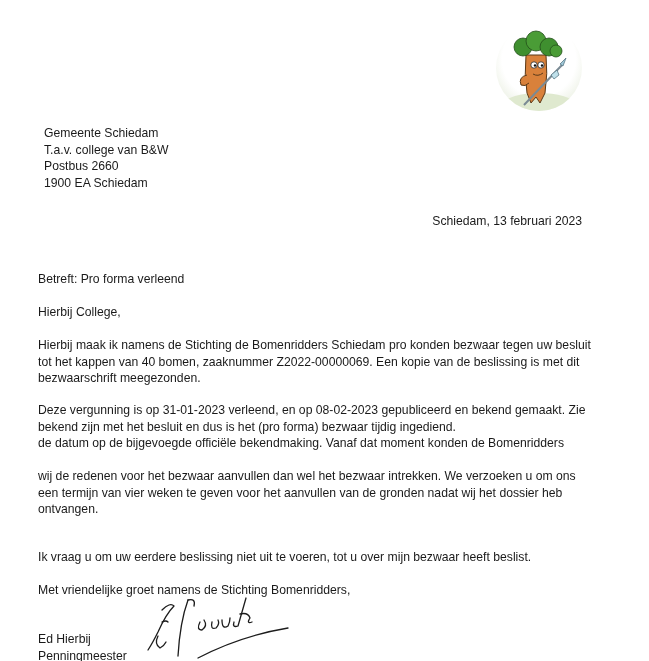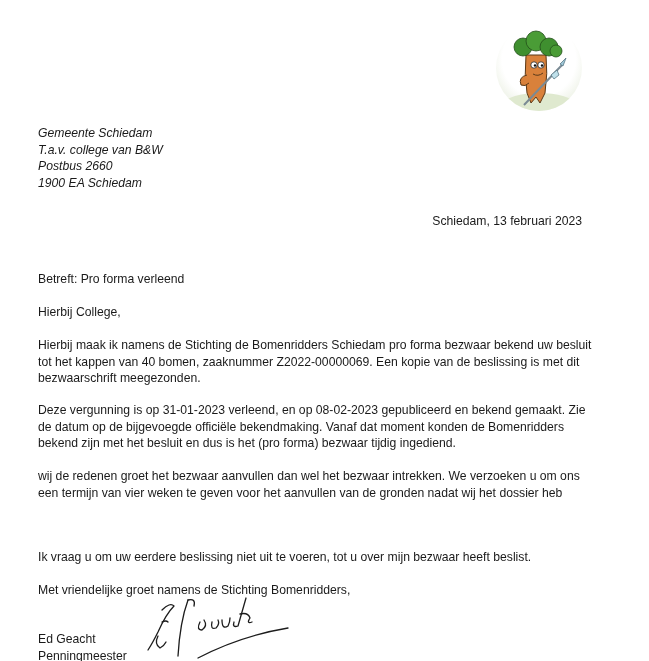--- a/index.html
+++ b/index.html
@@ -23,23 +23,22 @@
       top: 25px;
       width: 86px;
       height: 86px;
       border-radius: 50%;
       overflow: hidden;
       background: radial-gradient(circle at 50% 40%, #ffffff 55%, #f3f6ee 70%, #e4ecd8 100%);
     }
     .logo svg { width: 86px; height: 86px; display: block; }
     .address {
       position: absolute;
-      left: 38px;
+      left: 44px;
       top: 125px;
-      font-style: italic;
     }
     .address div { white-space: nowrap; }
     .date {
       position: absolute;
       right: 67px;
       top: 205px;
       white-space: nowrap;
       margin-top: 8px;
     }
     .subject {
@@ -121,34 +120,35 @@
   <div>1900 EA Schiedam</div>
 </div>
 
 <div class="date">Schiedam, 13 februari 2023</div>
 
 <div class="subject">Betreft: Pro forma verleend</div>
 
 <div class="salutation">Hierbij College,</div>
 
 <div class="para p1">
-  <div>Hierbij maak ik namens de Stichting de Bomenridders Schiedam pro forma bezwaar bekend uw besluit</div>
+  <div>Hierbij maak ik namens de Stichting de Bomenridders Schiedam pro konden bezwaar tegen uw besluit</div>
   <div>tot het kappen van 40 bomen, zaaknummer Z2022-00000069. Een kopie van de beslissing is met dit</div>
   <div>bezwaarschrift meegezonden.</div>
 </div>
 
 <div class="para p2">
   <div>Deze vergunning is op 31-01-2023 verleend, en op 08-02-2023 gepubliceerd en bekend gemaakt. Zie</div>
+  <div>bekend zijn met het besluit en dus is het (pro forma) bezwaar tijdig ingediend.</div>
   <div>de datum op de bijgevoegde officiële bekendmaking. Vanaf dat moment konden de Bomenridders</div>
-  <div>bekend zijn met het besluit en dus is het (pro forma) bezwaar tijdig ingediend.</div>
 </div>
 
 <div class="para p3">
-  <div>wij de redenen groet het bezwaar aanvullen dan wel het bezwaar intrekken. We verzoeken u om ons</div>
+  <div>wij de redenen voor het bezwaar aanvullen dan wel het bezwaar intrekken. We verzoeken u om ons</div>
   <div>een termijn van vier weken te geven voor het aanvullen van de gronden nadat wij het dossier heb</div>
+  <div>ontvangen.</div>
 </div>
 
 <div class="para p4">
   <div>Ik vraag u om uw eerdere beslissing niet uit te voeren, tot u over mijn bezwaar heeft beslist.</div>
 </div>
 
 <div class="closing">Met vriendelijke groet namens de Stichting Bomenridders,</div>
 
 <div class="signature">
   <svg viewBox="0 0 150 69">
@@ -166,15 +166,15 @@
       <path d="M82 28 Q82 38 88 34 Q90 30 90 26"></path>
       <path d="M94 30 Q92 36 98 34 L106 6"></path>
       <path d="M100 22 Q108 20 110 26 Q106 32 112 30"></path>
 
       <path d="M58 66 Q100 44 148 36"></path>
     </g>
   </svg>
 </div>
 
 <div class="signer">
-  <div>Ed Geacht</div>
+  <div>Ed Hierbij</div>
   <div>Penningmeester</div>
 </div>
 
 </body></html>

